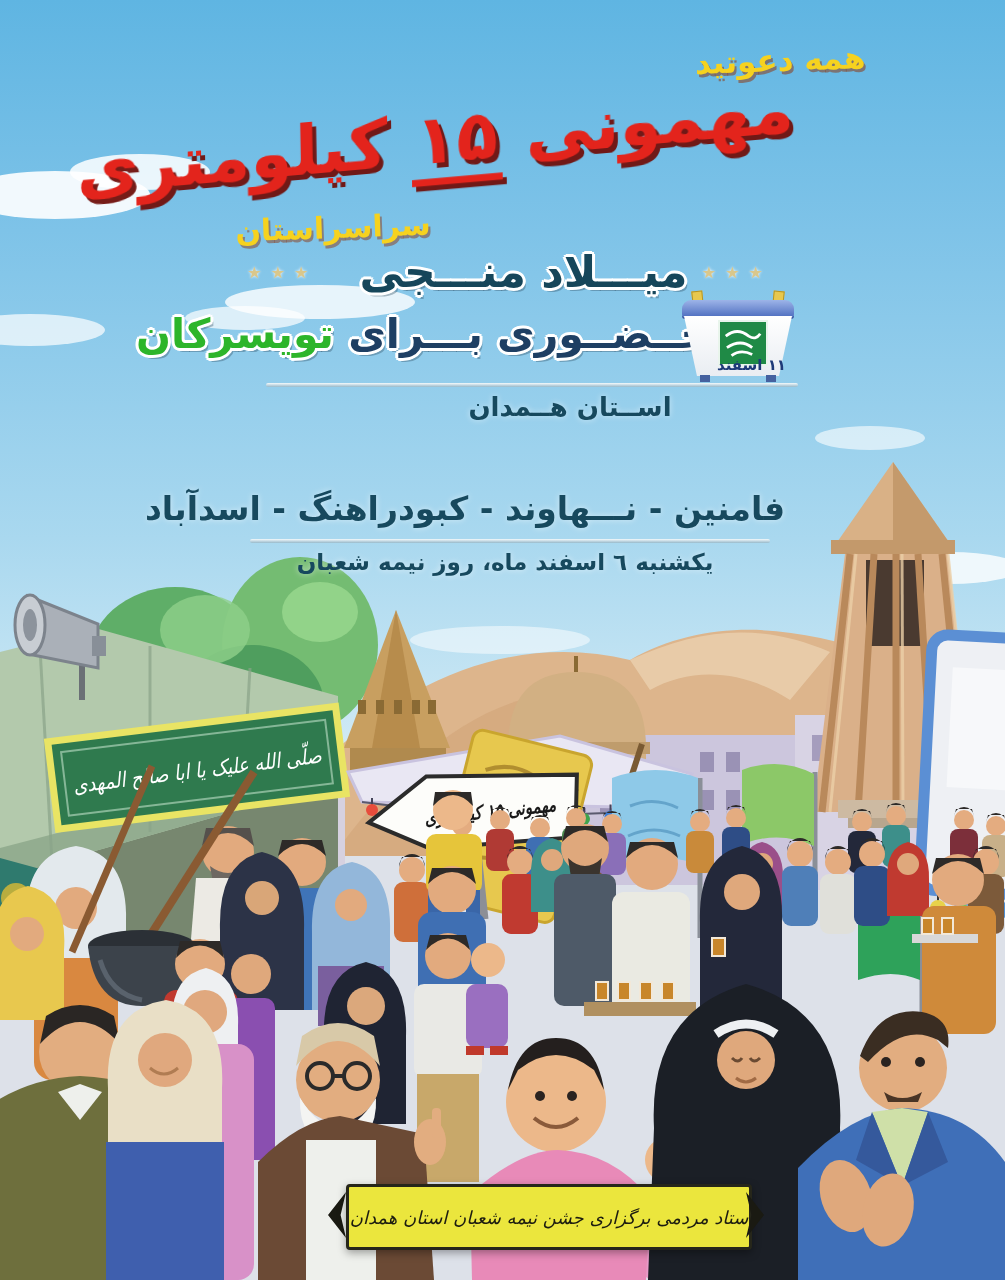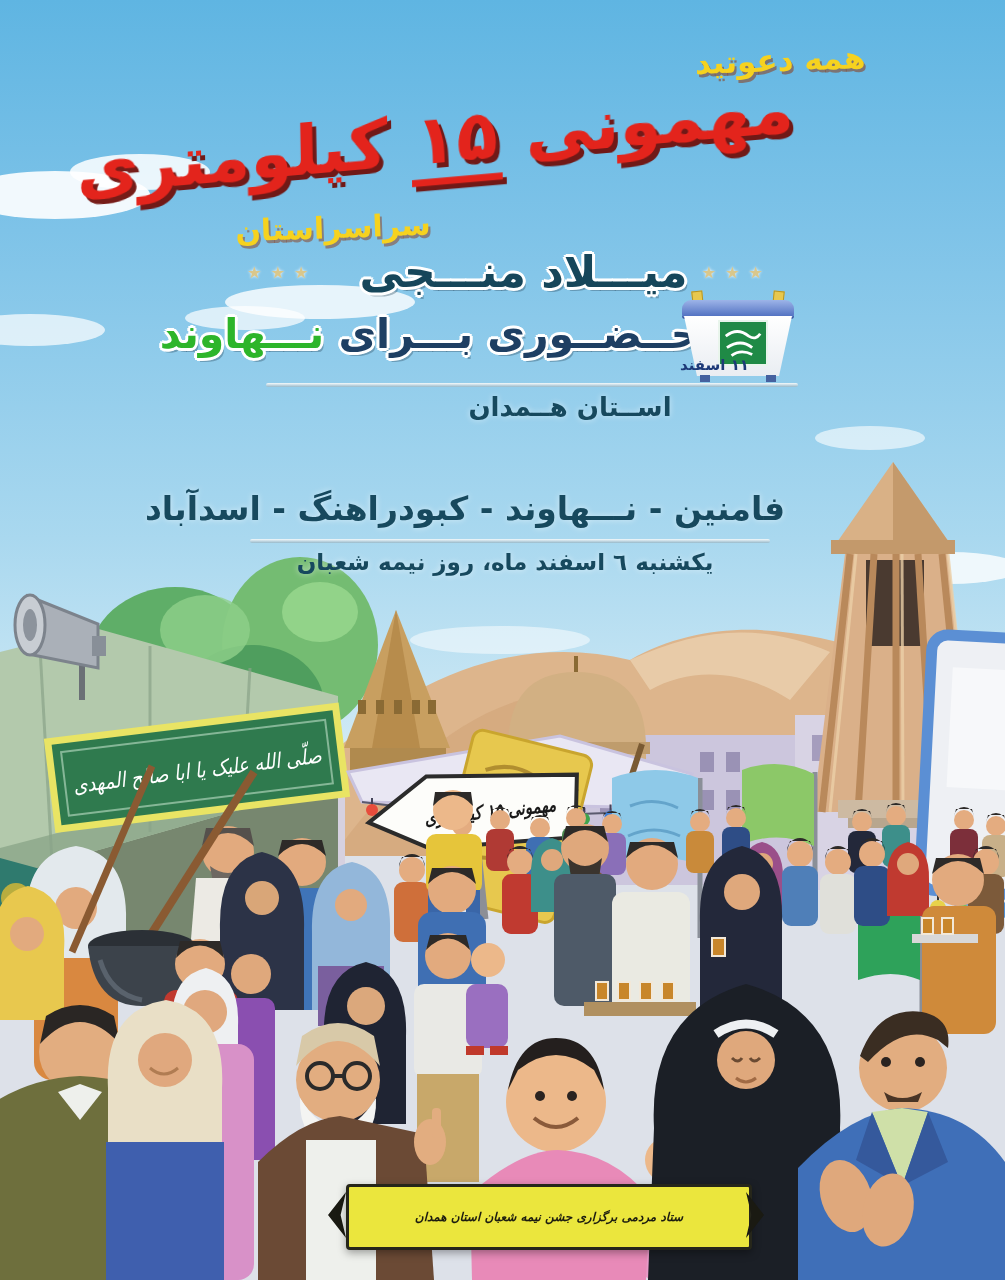--- a/index.html
+++ b/index.html
@@ -34,29 +34,29 @@
   
   .ballot{position:absolute;left:680px;top:294px;width:116px;height:92px;}
   .ballot .lid{position:absolute;top:6px;left:2px;right:2px;height:17px;border-radius:9px 9px 3px 3px;
                background:linear-gradient(180deg,#9db4e8,#4f6fc0);box-shadow:0 2px 0 #3d57a0;}
   .ballot .slip{position:absolute;top:-3px;width:9px;height:13px;background:#e8c84e;border:1px solid #b39426;}
   .slip-l{left:12px;transform:rotate(-6deg);} .slip-r{right:12px;transform:rotate(6deg);}
   .ballot .bbody{position:absolute;top:22px;left:4px;right:4px;bottom:10px;background:linear-gradient(180deg,#ffffff,#e9edf2);
                  clip-path:polygon(0 0,100% 0,88% 100%,12% 100%);}
   .ballot .panel{position:absolute;top:26px;left:38px;width:46px;height:42px;background:#1f8a46;border:2px solid #e9f5ec;}
   .ballot .panel svg{width:100%;height:100%;}
-  .ballot .bdate{position:absolute;bottom:12px;left:0;right:10px;text-align:left;direction:rtl;
+  .ballot .bdate{position:absolute;bottom:12px;left:0;right:10px;text-align:right;direction:rtl;
                  font-size:15px;font-weight:bold;color:#1e3a78;}
   .ballot .leg{position:absolute;bottom:4px;width:10px;height:7px;background:#45619f;}
   .leg-l{left:20px;} .leg-r{right:20px;}
   
   .footer-banner{position:absolute;left:346px;top:1184px;width:400px;height:60px;background:#ebe63d;
                  border:3px solid #26261a;border-radius:4px;box-shadow:0 3px 8px rgba(0,0,0,.35);
                  display:flex;align-items:center;justify-content:center;z-index:5;}
-  .footer-banner .ft{direction:rtl;white-space:nowrap;font-size:12px;font-weight:700;font-style:italic;color:#1c1c10;}
+  .footer-banner .ft{direction:rtl;white-space:nowrap;font-size:18px;font-weight:400;font-style:italic;color:#1c1c10;}
   .orn{position:absolute;top:1192px;width:18px;height:46px;background:#1a1a12;z-index:5;}
   .orn-l{left:328px;clip-path:polygon(100% 0,0 50%,100% 100%,70% 50%);}
   .orn-r{left:746px;clip-path:polygon(0 0,100% 50%,0 100%,30% 50%);}
   .svgtxt{font-family:"DejaVu Sans",sans-serif;direction:rtl;}
 </style>
 </head>
 <body>
 
 <div class="page">
 
@@ -488,21 +488,21 @@
   <div class="txt t-title"><span>مهمونی</span> <span class="num">۱۵</span> <span>کیلومتری</span></div>
 
   <div class="txt t-scope">سراسراستان</div>
 
   <div class="txt t-occ">
     <span class="fl">٭ ٭ ٭</span>
     <span class="occ-t outline-w">میـــلاد منـــجی</span>
     <span class="fl">٭ ٭ ٭</span>
   </div>
 
-  <div class="txt t-slogan"><span class="pre outline-w">حــضــوری بـــرای</span> <span class="hl outline-w">نـــهاوند</span></div>
+  <div class="txt t-slogan"><span class="pre outline-w">حــضــوری بـــرای</span> <span class="hl outline-w">تویسرکان</span></div>
 
   <div class="ballot">
     <div class="slip slip-l"></div>
     <div class="slip slip-r"></div>
     <div class="lid"></div>
     <div class="bbody"></div>
     <div class="panel">
       <svg viewBox="0 0 40 36">
           <g stroke="#ffffff" stroke-width="2.4" fill="none">
         <path d="M5,12 q10,-8 20,0 q6,4 10,-2"></path>

